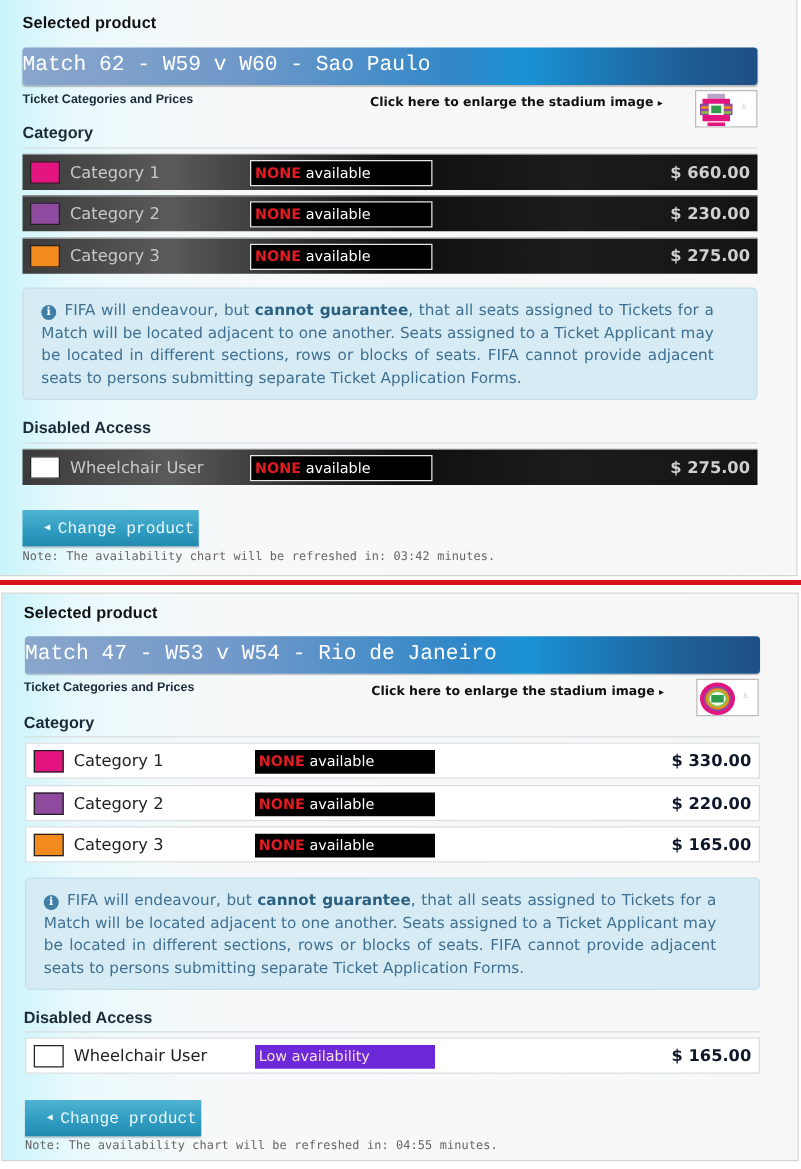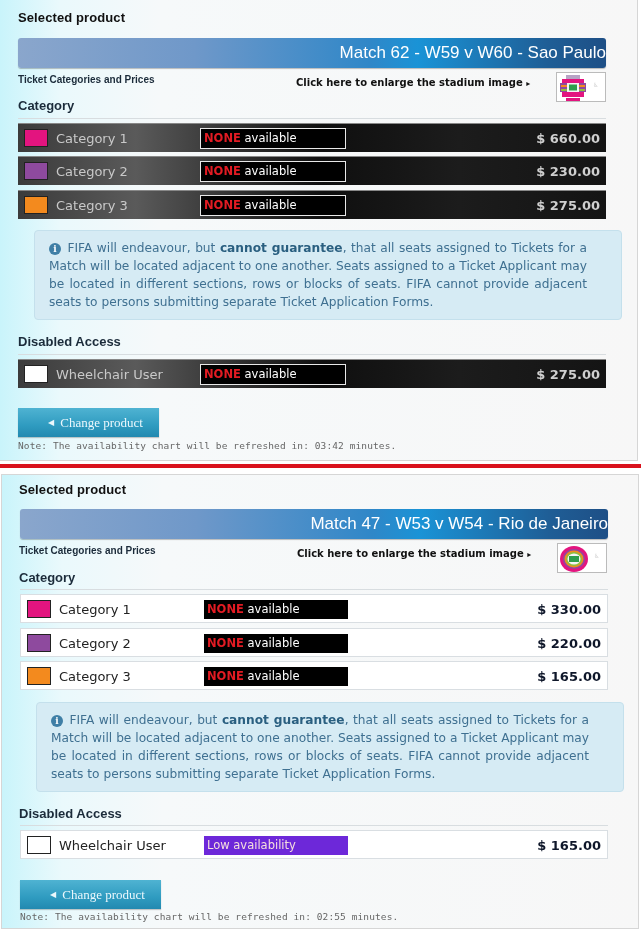--- a/index.html
+++ b/index.html
@@ -24,23 +24,23 @@
     background: #d9121d;
   }
   .sel-title {
     position: absolute; left: 18px; font-weight: bold; font-size: 13px; color: #111;
     font-family: "Liberation Sans", sans-serif; letter-spacing: 0.1px;
   }
   .match-bar {
     position: absolute; left: 18px; width: 588px; height: 30px;
     border-radius: 3px;
     background: linear-gradient(to right, #8aa6cc 0%, #6f98c9 30%, #2f87c8 60%, #1a93d6 68%, #1f5e96 90%, #1e4f86 100%);
-    color: #ffffff; font-size: 17px; text-align: right; line-height: 30px;
+    color: #ffffff; font-size: 17px; text-align: left; line-height: 30px;
     box-shadow: 0 1px 1px rgba(0,0,0,0.25);
-    font-family: Liberation Sans, sans-serif;
+    font-family: Liberation Mono, monospace;
   }
   .section-h {
     position: absolute; left: 18px; font-weight: bold; font-size: 10px; color: #1b2b3a;
     font-family: "Liberation Sans", sans-serif;
   }
   .enlarge-link {
     position: absolute; left: 296px; font-size: 10px; font-weight: bold; color: #111;
     cursor: pointer;
   }
   .stadium-thumb {
@@ -83,33 +83,32 @@
   .price {
     position: absolute; right: 6px; top: 0; line-height: 29px; font-size: 13px; font-weight: bold;
   }
   .cat-row.dark .price { color: #cfcfcf; }
   .cat-row.light .price { color: #0f172a; }
   .info-box {
     position: absolute; left: 18px; width: 588px; height: 90px;
     background: #d6ebf4; border: 1px solid #c4e0ec; border-radius: 4px;
     padding: 8px 34px 0 14px; font-size: 12.2px; line-height: 18px; color: #3f7091;
     text-align: justify;
-    margin-left: 16px;
   }
   .info-box b { color: #2a5f80; }
   .info-icon {
     display: inline-block; width: 12px; height: 12px; border-radius: 50%;
     background: #3f7fa6; color: #fff; font-size: 9px; line-height: 12px; text-align: center;
     font-weight: bold; font-family: "DejaVu Serif", serif; vertical-align: 0px; margin-right: 2px;
   }
   .change-btn {
     position: absolute; left: 18px; width: 141px; height: 29px;
     background: linear-gradient(to bottom, #4fb3d2 0%, #2f9bc0 60%, #2289b0 100%);
     color: #eaf7fc; font-size: 13px; line-height: 16px; padding-left: 14px;
-    border: none; cursor: pointer; font-family: Liberation Serif, serif;
+    border: none; cursor: pointer; font-family: Liberation Mono, monospace;
     box-shadow: 0 1px 1px rgba(0,0,0,0.2);
   }
   .change-btn .arrow { font-size: 8px; margin-right: 6px; vertical-align: 2px; }
   .note {
     position: absolute; left: 18px; font-size: 9.5px; color: #666; font-family: "DejaVu Sans Mono", monospace;
     letter-spacing: 0.1px;
   }
 </style>
 </head>
 <body>
@@ -227,14 +226,14 @@
   <div class="section-h" style="top:331px; left:17px; font-size:13px;">Disabled Access</div>
   <div class="hr-line" style="top:350px;"></div>
   <div class="cat-row light" style="top:355px;">
     <span class="swatch" style="background:#ffffff;"></span>
     <span class="cat-label">Wheelchair User</span>
     <span class="avail low"><span class="none"></span><span>Low availability</span></span>
     <span class="price">$ 165.00</span>
   </div>
 
   <button class="change-btn" style="top:405px;"><span class="arrow">◀</span><span>Change product</span></button>
-  <div class="note" style="top:436px;">Note: The availability chart will be refreshed in: 02:55 minutes.</div>
+  <div class="note" style="top:436px;">Note: The availability chart will be refreshed in: 04:55 minutes.</div>
 </div>
 
 </body></html>

